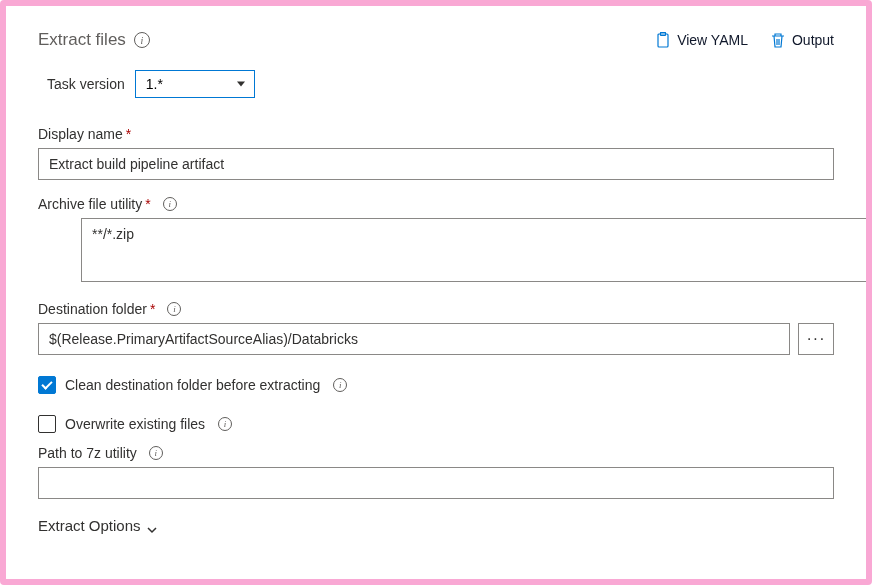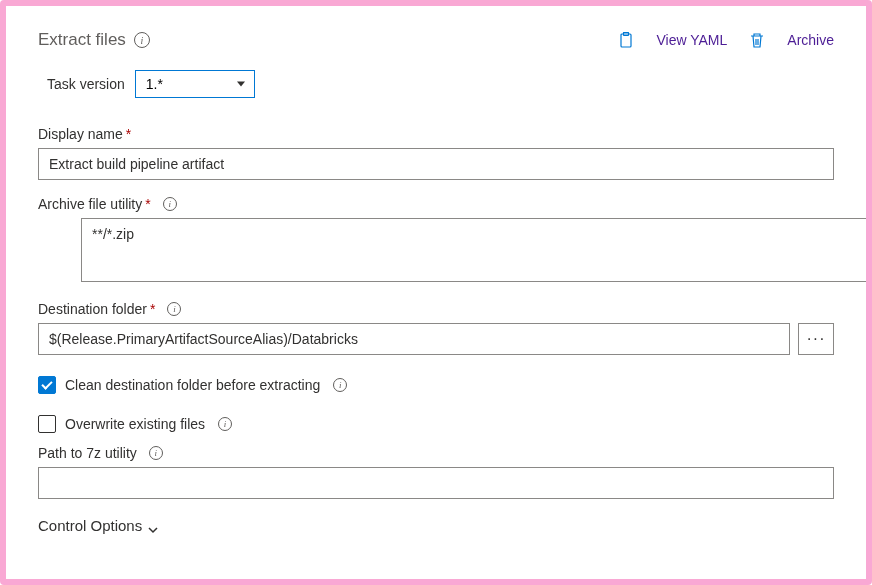--- a/index.html
+++ b/index.html
@@ -66,22 +66,22 @@
       margin-left: 12px;
     }
     .header-actions {
       display: flex;
       gap: 22px;
       align-items: center;
     }
     .action-link {
       display: flex;
       align-items: center;
-      gap: 22px;
-      color: #4c1d95;
+      gap: 6px;
+      color: #0f172a;
       cursor: pointer;
       font-size: 14px;
     }
     .yaml-icon, .trash-icon {
       width: 16px;
       height: 16px;
       stroke: #0078d4;
       fill: none;
       stroke-width: 1.2;
     }
@@ -251,21 +251,21 @@
         <svg class="yaml-icon" viewBox="0 0 16 16">
             <rect x="3" y="2" width="10" height="13" rx="1"></rect>
             <rect x="5.5" y="0.5" width="5" height="3" rx="0.5"></rect>
           </svg>
         <span>View YAML</span>
       </div>
       <div class="action-link">
         <svg class="trash-icon" viewBox="0 0 16 16">
             <path d="M2 4h12M5 4V2h6v2M4 4l1 11h6l1-11M7 7v6M9 7v6"></path>
           </svg>
-        <span>Archive</span>
+        <span>Output</span>
       </div>
     </div>
   </div>
 
   <div class="task-version-row">
     <span class="task-version-label">Task version</span>
     <span class="version-select-wrapper">
       <input class="version-select" readonly="" value="1.*" style="">
     </span>
   </div>
@@ -314,19 +314,19 @@
 
   <div class="field-group">
     <div class="field-label">
       <span>Path to 7z utility</span>
       <span class="info-icon-field">i</span>
     </div>
     <input class="text-input" value="" style="">
   </div>
 
   <div class="section-header">
-    <span>Control Options</span>
+    <span>Extract Options</span>
     <span class="chevron"><svg viewBox="0 0 10 10">
           <path d="M1 3l4 4 4-4"></path>
         </svg></span>
   </div>
 
 </div>
 
 </body></html>

